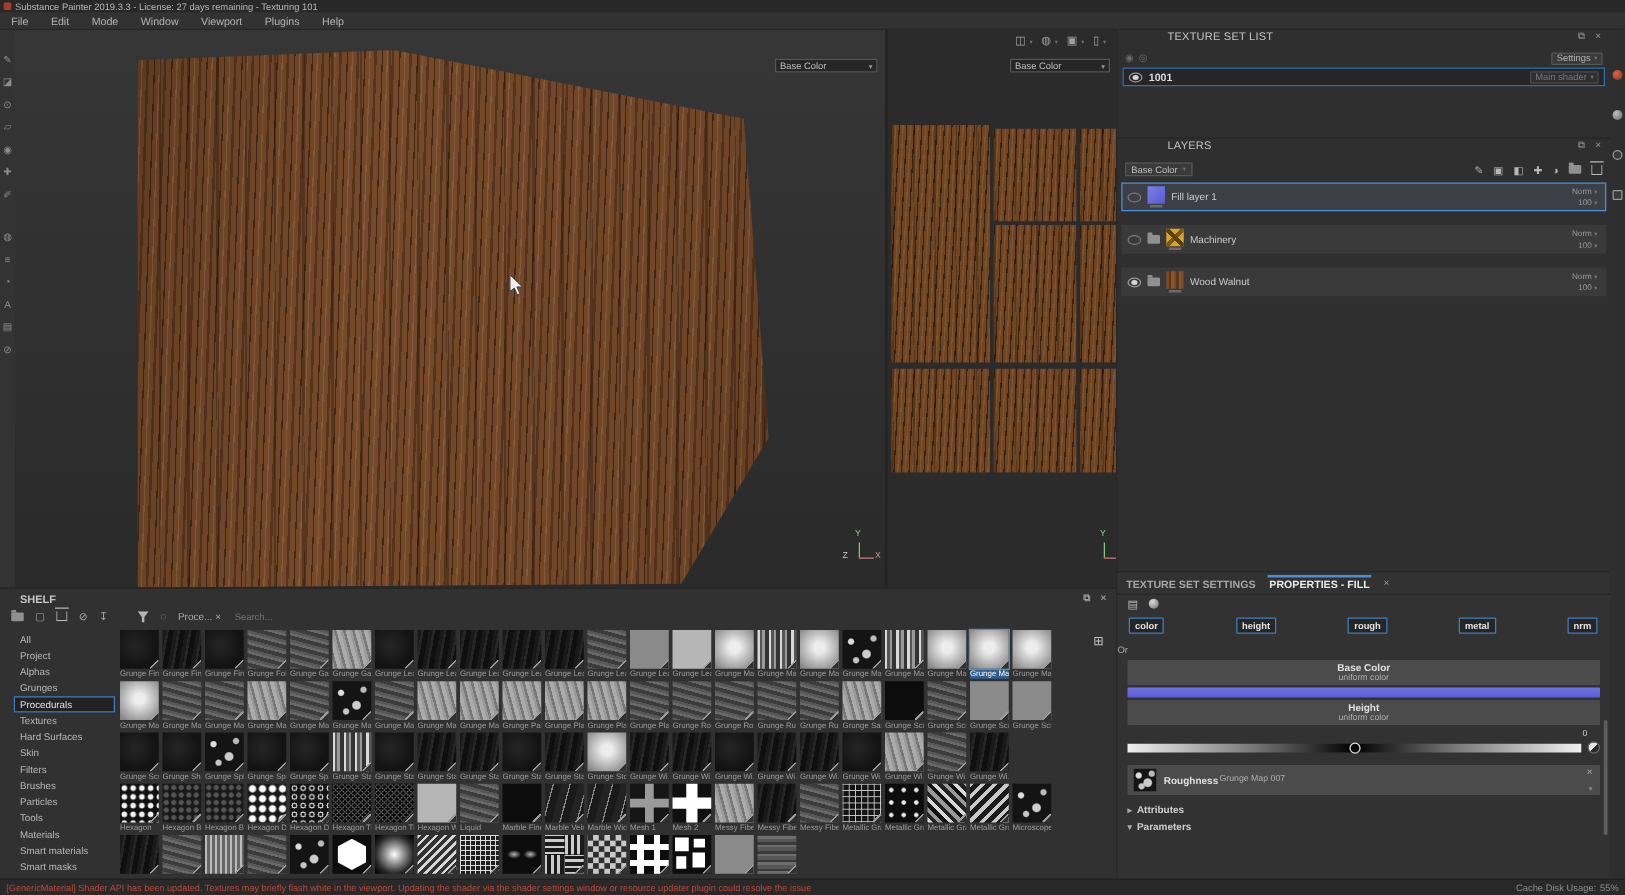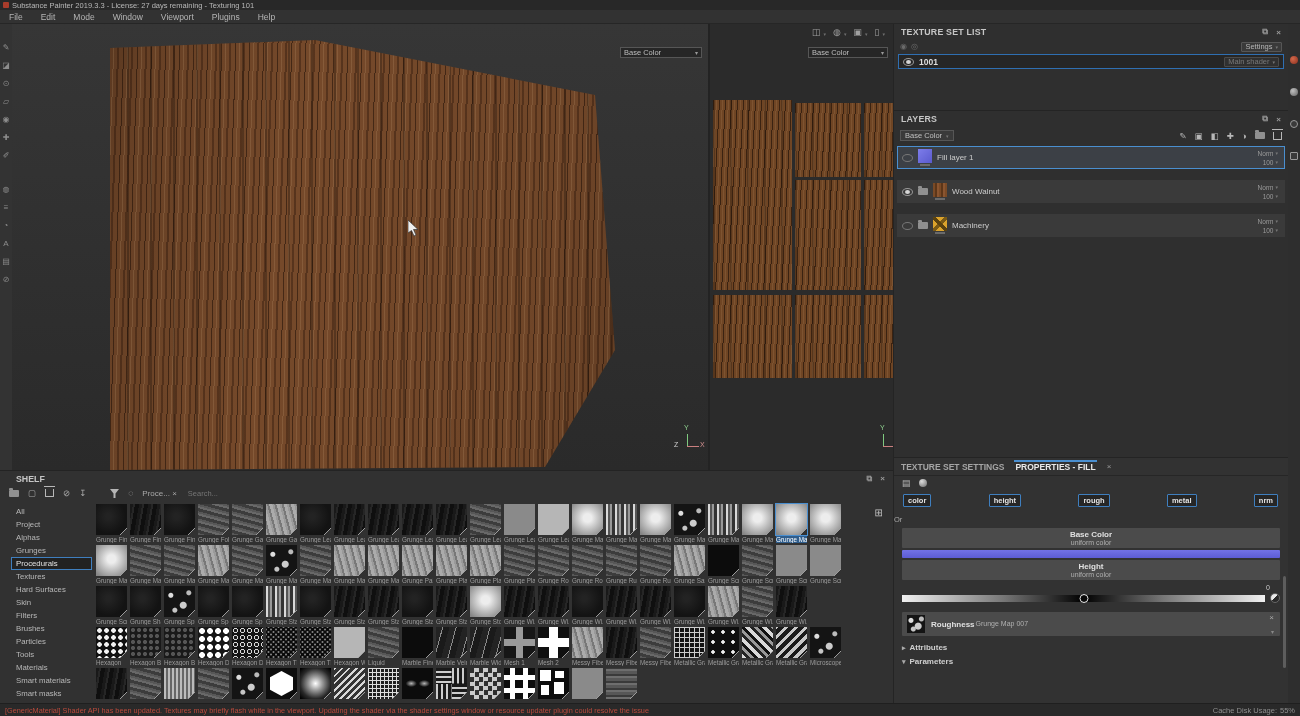--- a/index.html
+++ b/index.html
@@ -67,22 +67,22 @@
   .gz{position:absolute;left:2px;top:15px;color:#cfcfcf;}
   #giz3d{left:660px;top:402px;}
   #giz2d{left:158px;top:402px;}
   
   #rightcol{position:absolute;left:893px;top:24px;width:395px;height:679px;background:#323232;
     border-left:1px solid #242424;box-sizing:border-box;}
   .panel{position:absolute;left:0;width:100%;box-sizing:border-box;}
   #tsl{top:0;height:87px;background:#2f2f2f;border-bottom:1px solid #242424;}
   #layersP{top:87px;height:347px;background:#2f2f2f;border-bottom:1px solid #242424;}
   #propsP{top:434px;height:245px;background:#323232;}
-  .phead{height:16px;display:flex;align-items:center;padding:0 7px;font-weight:bold;
-    font-size:8.8px;color:#c6c6c6;letter-spacing:.2px;}
+  .phead{height:16px;display:flex;padding:0 7px;font-weight:normal;
+    font-size:8.8px;color:#c6c6c6;letter-spacing:.2px;margin-left:33px;}
   .sp{flex:1;}
   .wicon{color:#9a9a9a;font-size:8px;margin-left:8px;}
   .tslctl{display:flex;align-items:center;height:13px;padding:0 6px;gap:4px;}
   .dotic{color:#6a6a6a;font-size:8px;}
   .chip{background:#3a3a3a;border:1px solid #565656;border-radius:1px;padding:0 3px;height:10px;
     display:flex;align-items:center;gap:3px;font-size:7.5px;color:#b5b5b5;box-sizing:border-box;}
   #tsrow{margin:1px 4px;height:15px;border:1px solid #2f6fb2;background:#262626;
     display:flex;align-items:center;gap:5px;padding:0 4px;box-sizing:border-box;}
   #tsname{font-weight:bold;font-size:8.5px;color:#ddd;}
   .chip.ghost{color:#787878;border-color:#4a4a4a;background:#303030;}
@@ -408,46 +408,46 @@
                 <span>Norm</span>
                 <span class="arr">▾</span>
               </span>
               <span class="lop">
                 <span>100</span>
                 <span class="arr">▾</span>
               </span>
             </span>
           </div>
           <div class="lrow">
-            <span class="eye on"></span>
+            <span class="eye off"></span>
             <span class="folder-ic"></span>
             <span class="lthumb-wrap">
-              <span class="lthumb th-wood"></span>
+              <span class="lthumb th-machinery"></span>
               <span class="lbar"></span>
             </span>
-            <span class="lname">Wood Walnut</span>
+            <span class="lname">Machinery</span>
             <span class="lright">
               <span class="lblend">
                 <span>Norm</span>
                 <span class="arr">▾</span>
               </span>
               <span class="lop">
                 <span>100</span>
                 <span class="arr">▾</span>
               </span>
             </span>
           </div>
           <div class="lrow">
-            <span class="eye off"></span>
+            <span class="eye on"></span>
             <span class="folder-ic"></span>
             <span class="lthumb-wrap">
-              <span class="lthumb th-machinery"></span>
+              <span class="lthumb th-wood"></span>
               <span class="lbar"></span>
             </span>
-            <span class="lname">Machinery</span>
+            <span class="lname">Wood Walnut</span>
             <span class="lright">
               <span class="lblend">
                 <span>Norm</span>
                 <span class="arr">▾</span>
               </span>
               <span class="lop">
                 <span>100</span>
                 <span class="arr">▾</span>
               </span>
             </span>

